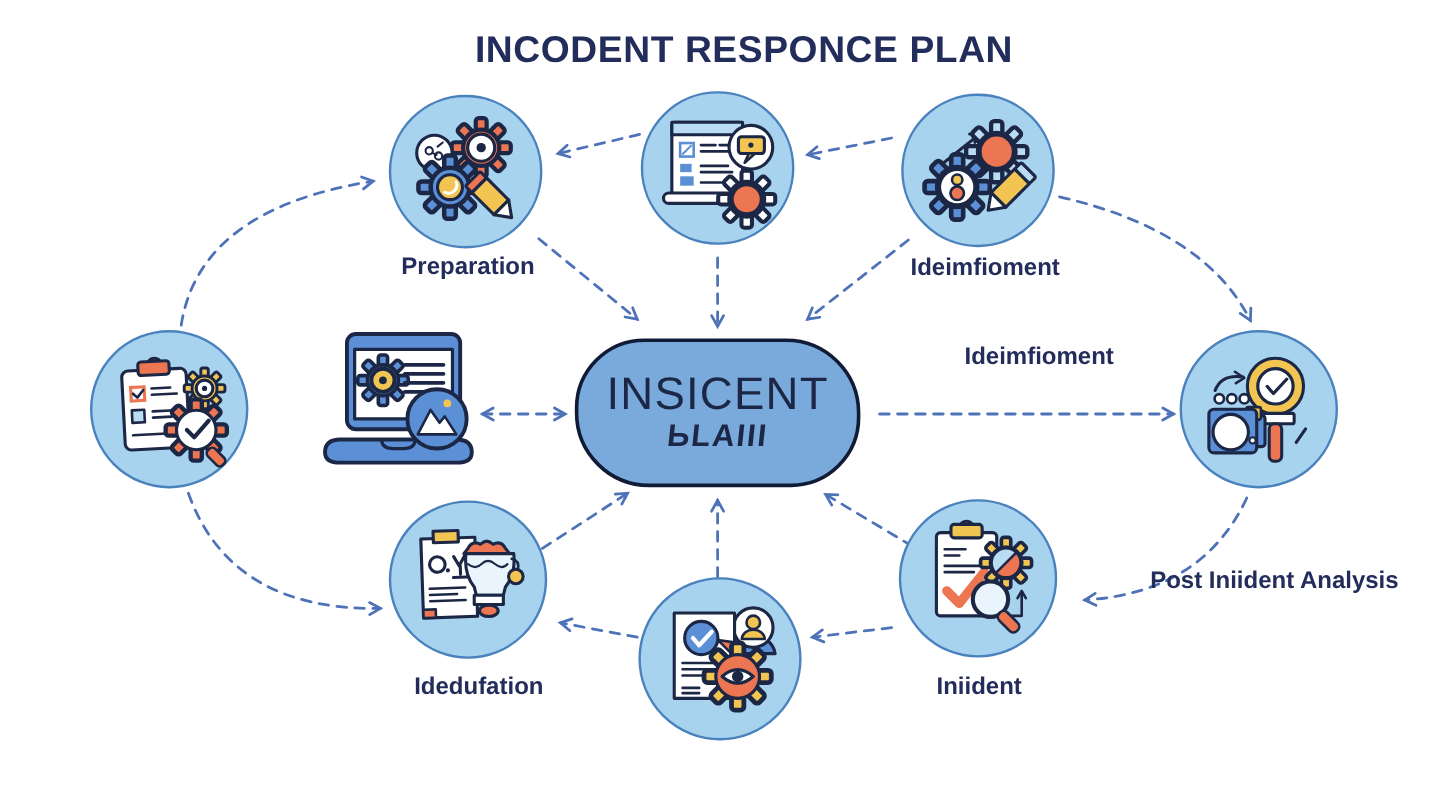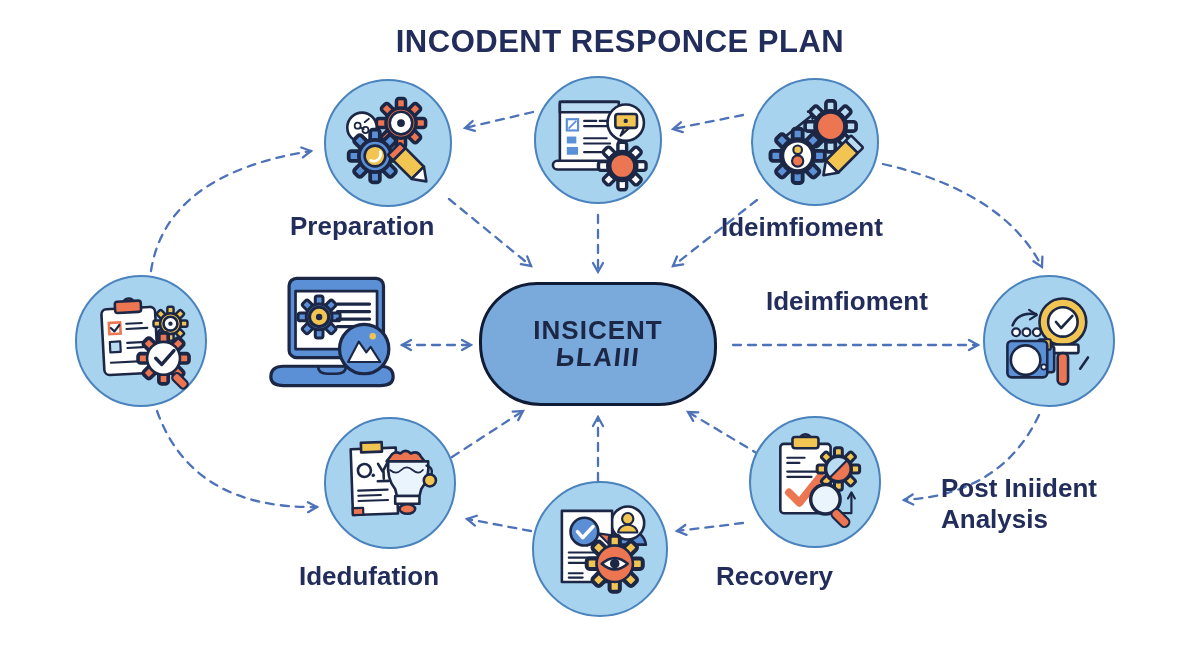--- a/index.html
+++ b/index.html
@@ -15,41 +15,41 @@
     color:var(--text,#232d5b);
   }
   .arrows{position:absolute;left:0;top:0;width:1200px;height:654px;pointer-events:none;}
   .blob{
     position:absolute;left:479px;top:282px;width:238px;height:124px;box-sizing:border-box;
     background:var(--blobFill,#7aa9dc);
     border:3px solid var(--blobStroke,#101b36);
     border-radius:58px 62px 58px 62px;
     display:flex;flex-direction:column;align-items:center;justify-content:center;
   }
-  .blob-l1{font-size:26px;font-weight:700;letter-spacing:1px;color:var(--navy,#1c2746);line-height:1.05;}
+  .blob-l1{font-size:38px;font-weight:400;letter-spacing:1px;color:var(--navy,#1c2746);line-height:1.05;}
   .blob-l2{font-size:26px;font-weight:800;letter-spacing:1.5px;color:var(--navy,#1c2746);transform:skewX(-6deg);line-height:1.05;}
   .node{position:absolute;}
   .circle{
     width:100%;height:100%;border-radius:50%;box-sizing:border-box;
     background:var(--circleFill,#a8d3ee);
     border:2.5px solid var(--circleStroke,#4a82bd);
     display:flex;align-items:center;justify-content:center;
   }
   .pos-prep{left:324px;top:79px;width:128px;height:128px;}
   .pos-doc{left:534px;top:76px;width:128px;height:128px;}
   .pos-contain{left:751px;top:78px;width:128px;height:128px;}
   .pos-left{left:75px;top:275px;width:132px;height:132px;}
   .pos-right{left:983px;top:275px;width:132px;height:132px;}
   .pos-idea{left:324px;top:417px;width:132px;height:132px;}
   .pos-review{left:532px;top:481px;width:136px;height:136px;}
   .pos-recovery{left:749px;top:416px;width:132px;height:132px;}
   .pos-laptop{left:262px;top:274px;width:140px;height:120px;}
   .nlabel{
-    position:absolute;
-    font-size:26px;font-weight:700;color:var(--text,#232d5b);
+    position:absolute;text-align:center;
+    font-size:20px;font-weight:700;color:var(--text,#232d5b);
   }
   .pos-lab-prep{left:290px;top:211px;width:200px;}
   .pos-lab-contain{left:721px;top:212px;width:200px;}
   .pos-lab-idea{left:299px;top:561px;width:200px;}
   .pos-lab-recovery{left:716px;top:561px;width:200px;}
   .pos-lab-ident{left:766px;top:286px;width:200px;}
   .pos-lab-post{left:941px;top:473px;width:242px;}
   .icon{width:104px;height:104px;display:block;}
   .icon-laptop{width:140px;height:118px;display:block;}
   
@@ -308,18 +308,18 @@
         <path d="M97,35 A14,14 0 0 1 77,55 Z" class="f-o"></path>
         <path d="M77,55 L97,35" class="sn sw25"></path>
         <circle cx="87" cy="45" r="14" class="sn sw25"></circle>
         <path d="M88,96 h14 v-22" class="sn sw25"></path>
         <path d="M98,79 L102,72 L106,79" class="sn sw25"></path>
         <circle cx="72" cy="80" r="17" class="sn sw4 f-pb"></circle>
         <rect x="84" y="90" width="11" height="24" rx="5" transform="rotate(-45 89 102)" class="sn sw25 f-o"></rect>
       </svg>
     </div>
   </div>
-  <div class="nlabel pos-lab-recovery">Recovery</div>
+  <div class="nlabel pos-lab-recovery">Iniident</div>
 
   <div class="nlabel pos-lab-post">Post Iniident Analysis</div>
   <div class="nlabel pos-lab-ident">Ideimfioment</div>
 
 </div>
 
 </body></html>

